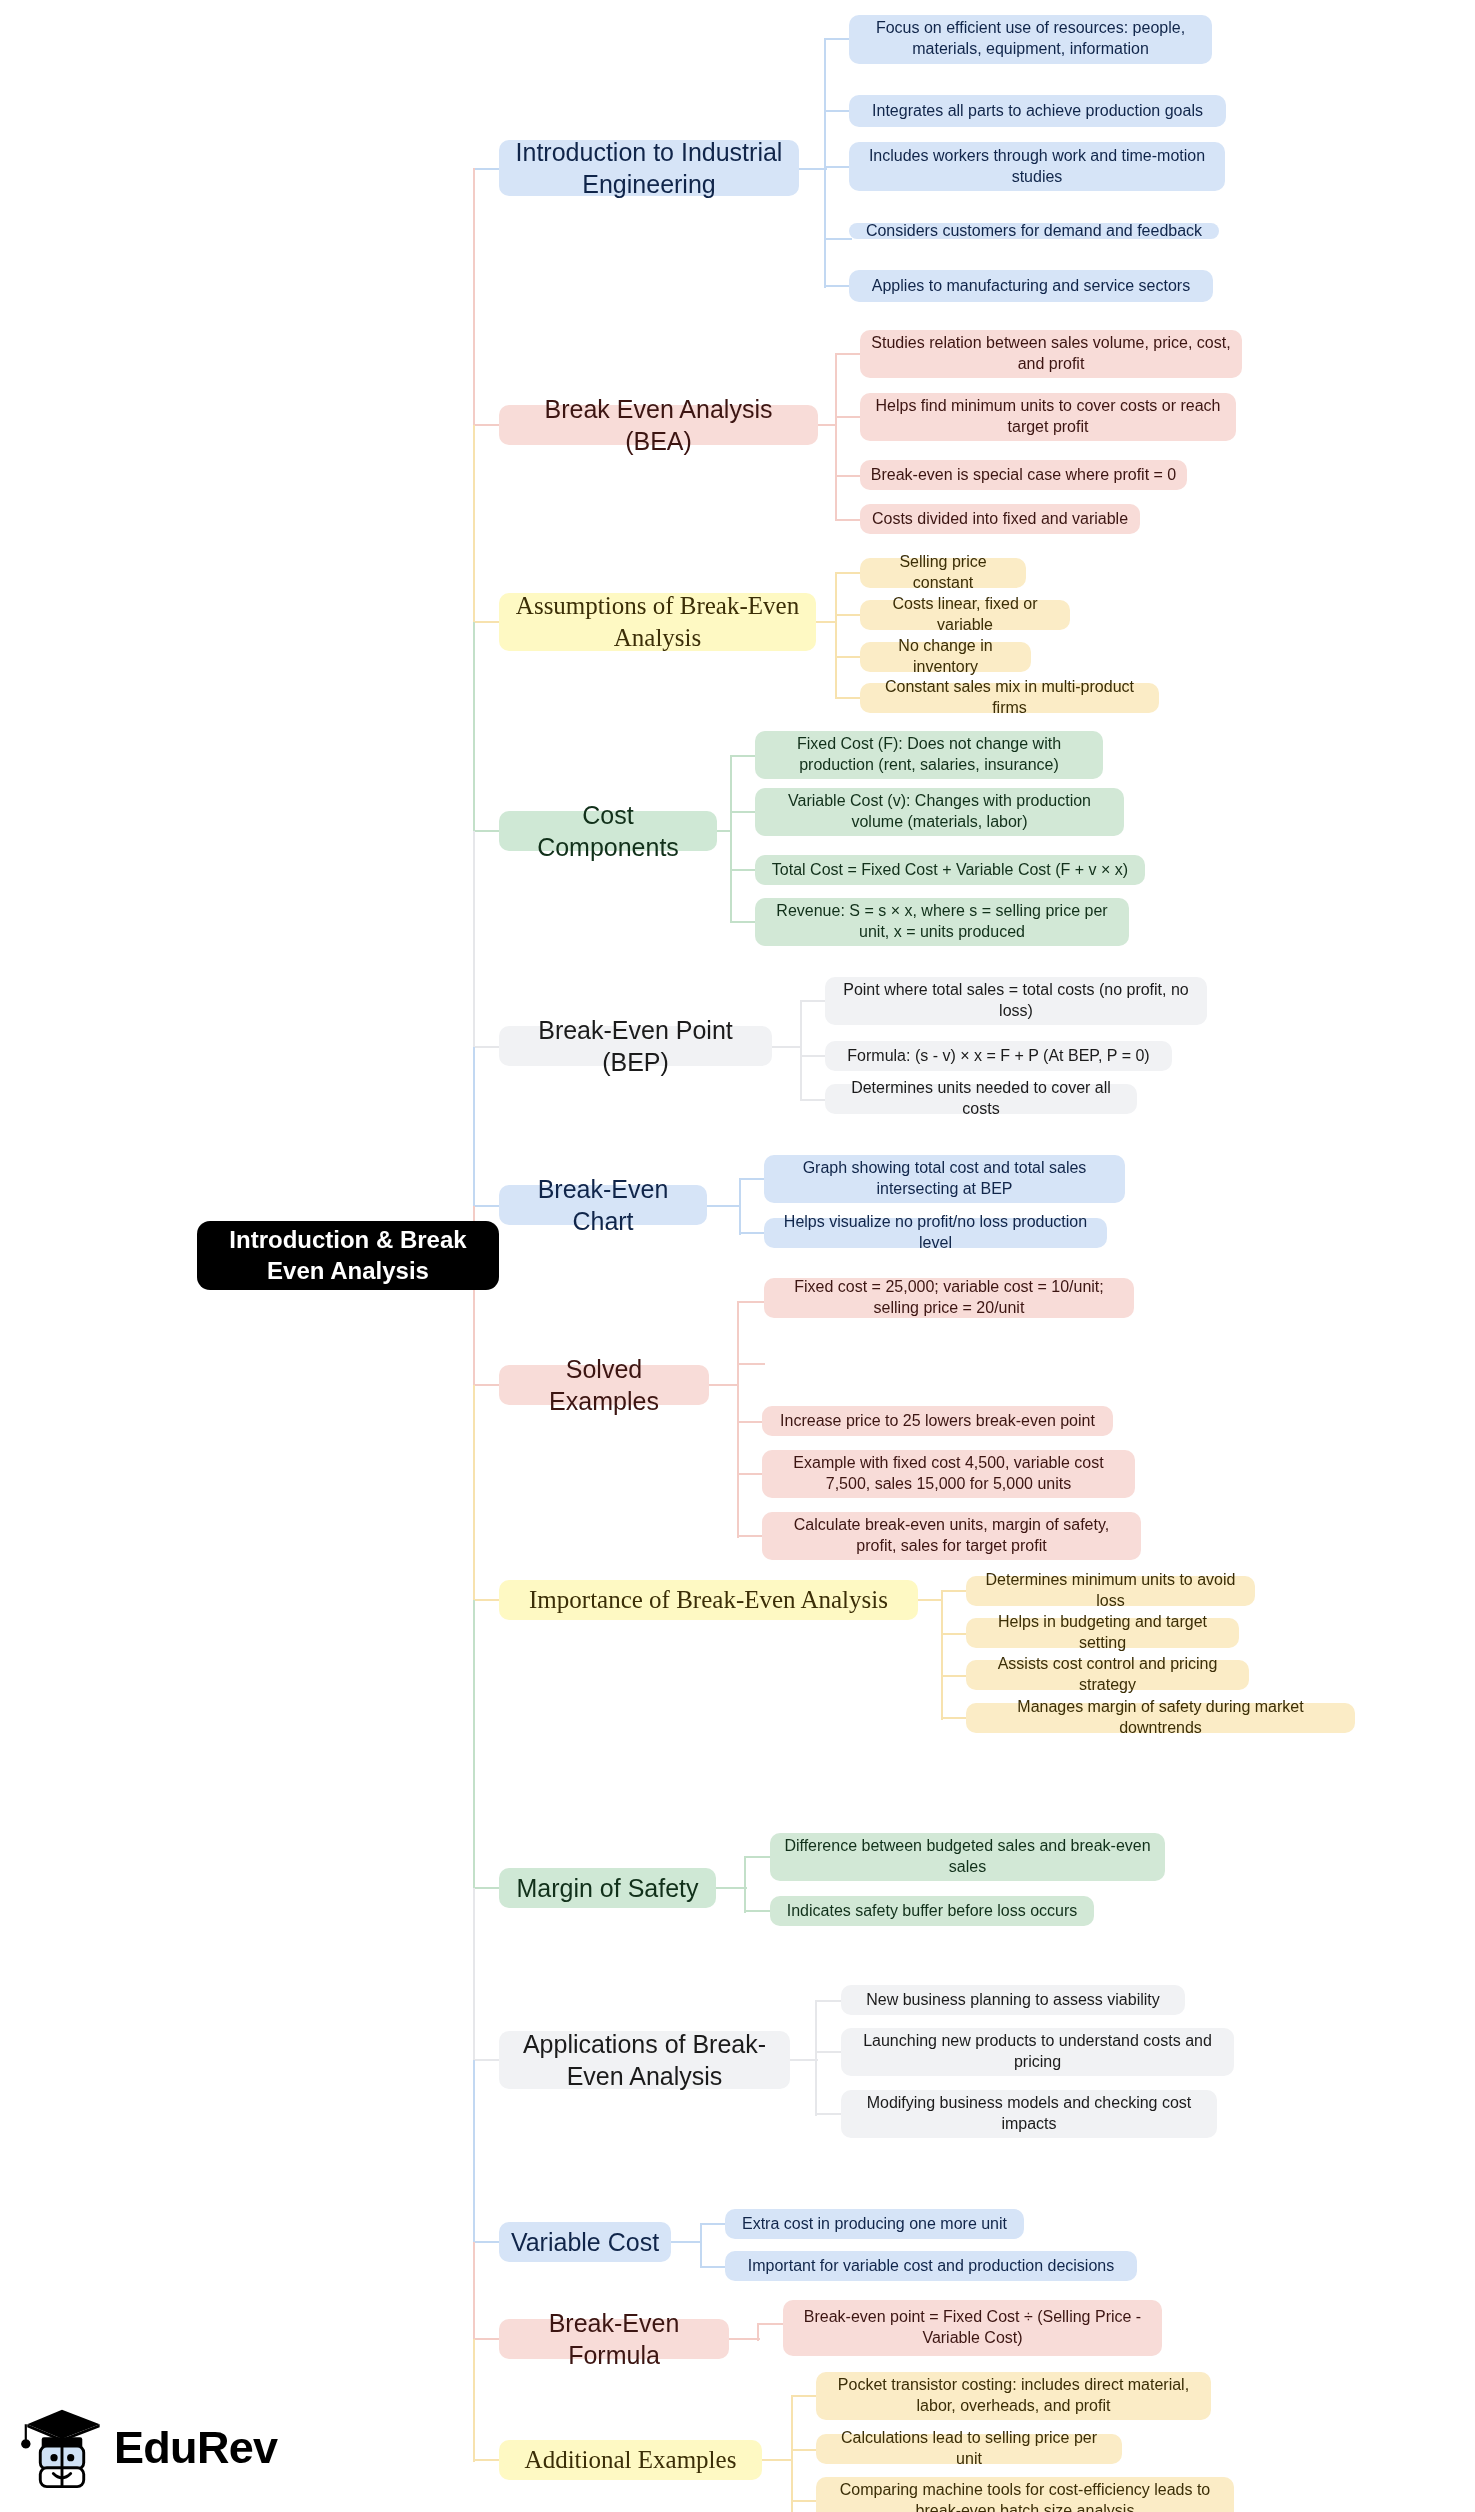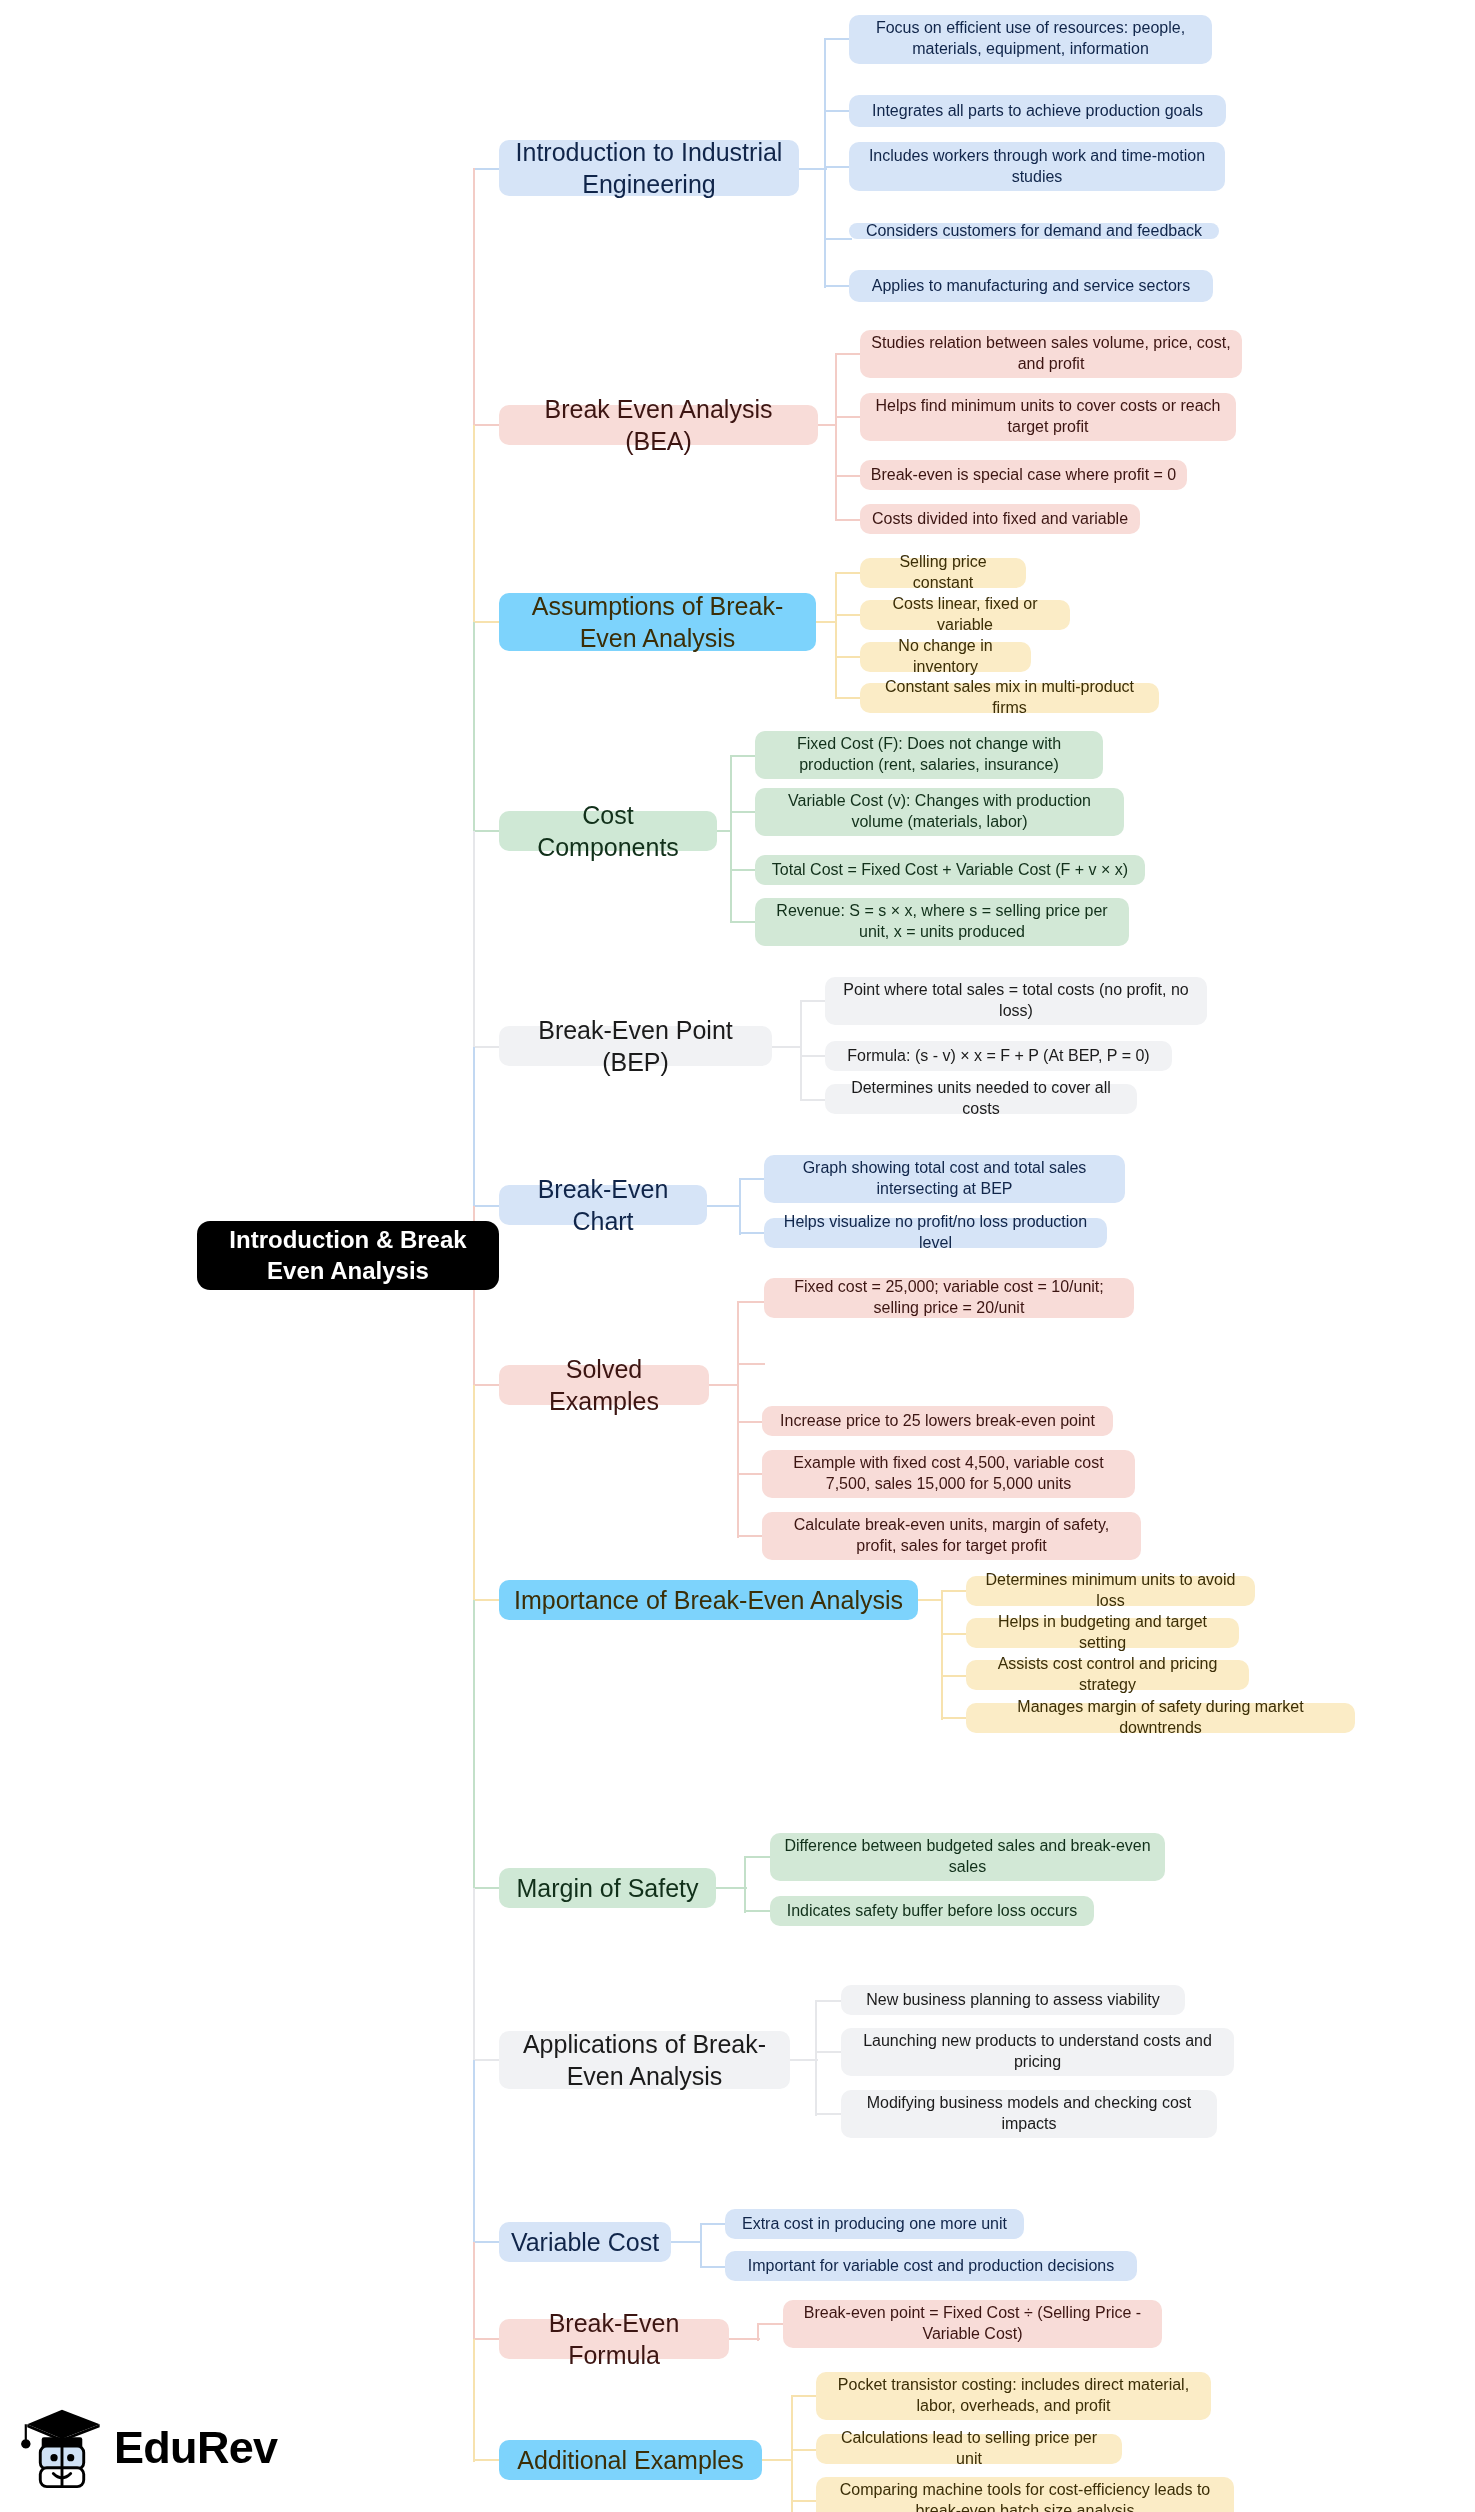--- a/index.html
+++ b/index.html
@@ -28,21 +28,21 @@
     z-index:7;
   }
   .branch{font-size:25px;}
   .leaf{font-size:16px;}
 
   
   .c-blue   {background:#d6e4f7;color:#10254a;}
   .c-blue-l {background:#d6e4f7;color:#10254a;}
   .c-red    {background:#f8dcd8;color:#3c1512;}
   .c-red-l  {background:#f8dcd8;color:#3c1512;}
-  .c-yellow {background:#7dd3fc;color:#3b2e07;}
+  .c-yellow {background:#fef9c3;color:#3b2e07;font-family:Liberation Serif, serif;}
   .c-yellow-l{background:#fbecc6;color:#3b2e07;}
   .c-green  {background:#cfe8d5;color:#11301a;}
   .c-green-l{background:#d2e8d6;color:#11301a;}
   .c-gray   {background:#f1f2f4;color:#1b1b1b;}
   .c-gray-l {background:#f1f2f4;color:#1b1b1b;}
 
   
   .ln{position:absolute;z-index:1;}
   .ln.h{height:2.2px;}
   .ln.v{width:2.2px;}
@@ -188,21 +188,21 @@
     <div class="ln h" style="background: rgb(194, 216, 242); left: 700px; top: 2223px; width: 27.5px;"></div>
     <div class="node leaf c-blue-l" style="left: 725px; top: 2209px; width: 299px; height: 30px;">Extra cost in producing one more unit</div>
     <div class="ln h" style="background: rgb(194, 216, 242); left: 700px; top: 2266px; width: 27.5px;"></div>
     <div class="node leaf c-blue-l" style="left: 725px; top: 2251px; width: 412px; height: 30px;">Important for variable cost and production decisions</div>
     <div class="ln v" style="background: rgb(243, 204, 198); left: 473px; top: 2242px; height: 98px;"></div>
     <div class="ln h" style="background: rgb(243, 204, 198); left: 473px; top: 2338px; width: 27.5px;"></div>
     <div class="node branch c-red" style="left: 499px; top: 2319px; width: 230px; height: 40px;">Break-Even Formula</div>
     <div class="ln h" style="background: rgb(243, 204, 198); left: 729px; top: 2338px; width: 31px;"></div>
     <div class="ln v" style="background: rgb(243, 204, 198); left: 757px; top: 2324px; height: 16.6px;"></div>
     <div class="ln h" style="background: rgb(243, 204, 198); left: 757px; top: 2323px; width: 27.5px;"></div>
-    <div class="node leaf c-red-l" style="left: 783px; top: 2300px; width: 379px; height: 48px;">Break-even point = Fixed Cost ÷ (Selling Price - Variable Cost)</div>
+    <div class="node leaf c-red-l" style="left: 783px; top: 2300px; width: 379px; height: 56px;">Break-even point = Fixed Cost ÷ (Selling Price - Variable Cost)</div>
     <div class="ln v" style="background: rgb(247, 226, 174); left: 473px; top: 2339px; height: 123px;"></div>
     <div class="ln h" style="background: rgb(247, 226, 174); left: 473px; top: 2459px; width: 27.5px;"></div>
     <div class="node branch c-yellow" style="left: 499px; top: 2440px; width: 263px; height: 40px;">Additional Examples</div>
     <div class="ln h" style="background: rgb(247, 226, 174); left: 762px; top: 2459px; width: 31px;"></div>
     <div class="ln v" style="background: rgb(247, 226, 174); left: 791px; top: 2396px; height: 168px;"></div>
     <div class="ln h" style="background: rgb(247, 226, 174); left: 791px; top: 2395px; width: 27.5px;"></div>
     <div class="node leaf c-yellow-l" style="left: 816px; top: 2372px; width: 395px; height: 48px;">Pocket transistor costing: includes direct material, labor, overheads, and profit</div>
     <div class="ln h" style="background: rgb(247, 226, 174); left: 791px; top: 2449px; width: 27.5px;"></div>
     <div class="node leaf c-yellow-l" style="left: 816px; top: 2434px; width: 306px; height: 30px;">Calculations lead to selling price per unit</div>
     <div class="ln h" style="background: rgb(247, 226, 174); left: 791px; top: 2500px; width: 27.5px;"></div>

